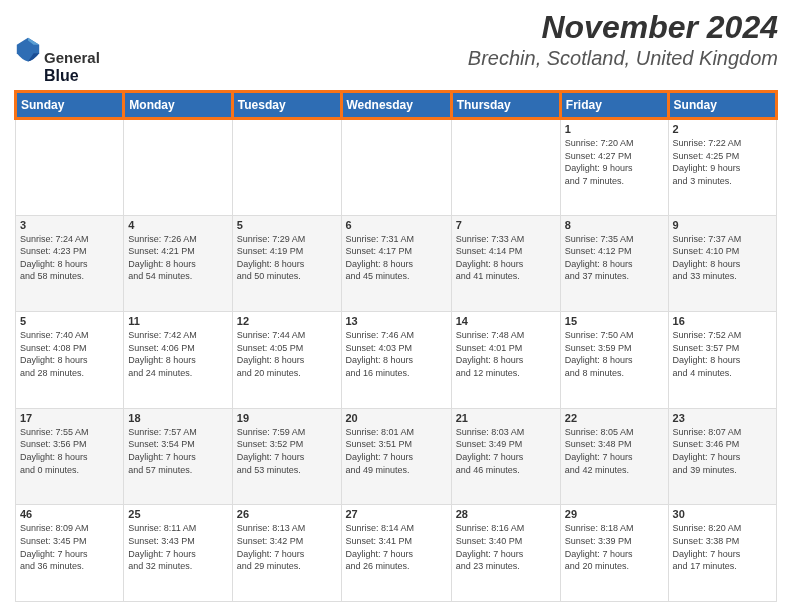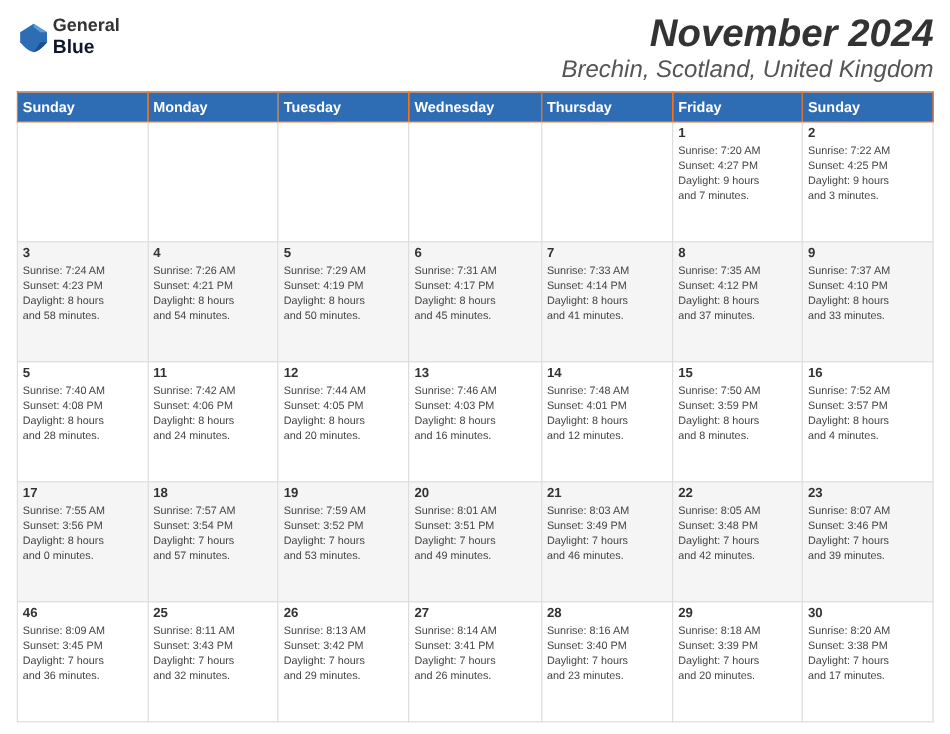--- a/index.html
+++ b/index.html
@@ -25,20 +25,21 @@
     }
     .logo {
       display: flex;
       align-items: center;
       margin-top: 4px;
     }
     .logo-text {
       display: flex;
       flex-direction: column;
       line-height: 1.1;
+      margin-top: 36px;
     }
     .logo-general {
       font-size: 15px;
       font-weight: bold;
       color: #333;
     }
     .logo-blue {
       font-size: 16px;
       font-weight: bold;
       color: #0f172a;
@@ -68,21 +69,21 @@
       border-collapse: collapse;
       flex: 1;
     }
     thead tr th {
       background-color: #2e6db4;
       color: #fff;
       font-size: 12px;
       font-weight: bold;
       padding: 5px 4px;
       text-align: left;
-      border: 1px solid #f97316;
+      border: 3px solid #f97316;
     }
     tbody tr {
       background: #fff;
     }
     tbody tr:nth-child(even) {
       background: #f5f5f5;
     }
     tbody tr td {
       border: 1px solid #ddd;
       vertical-align: top;

